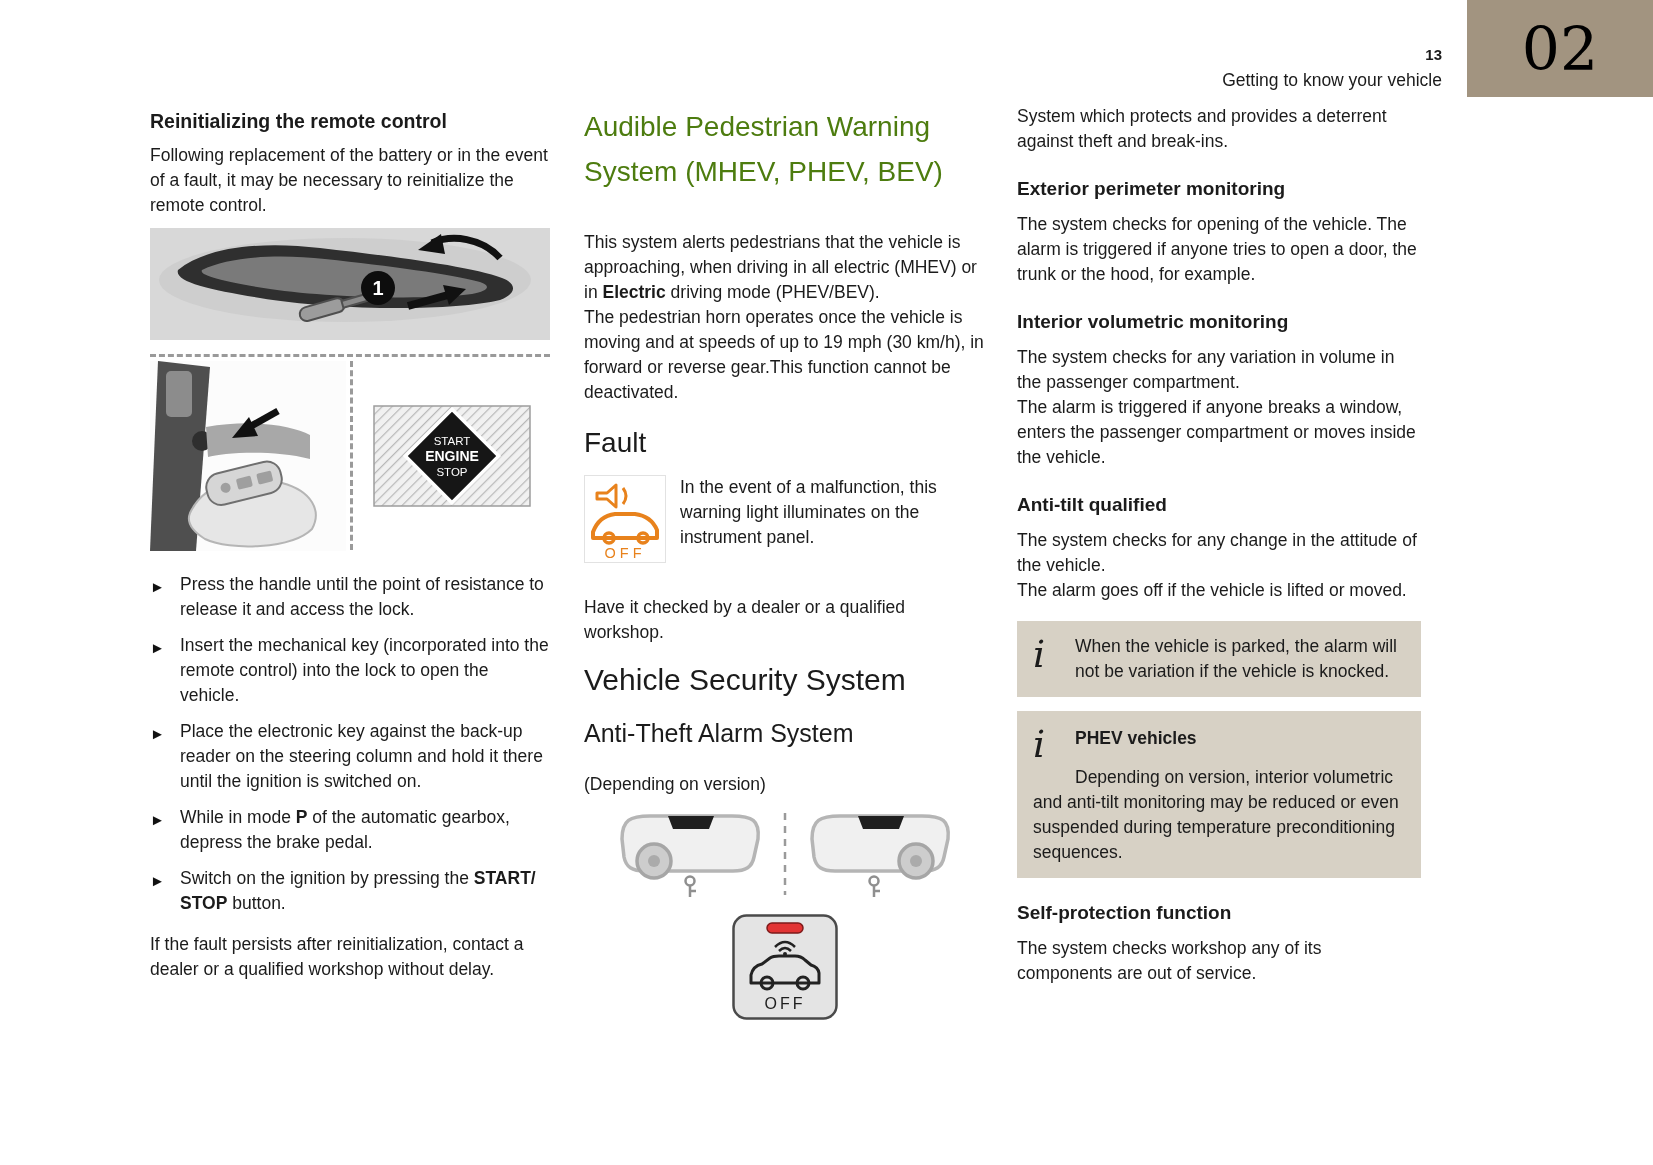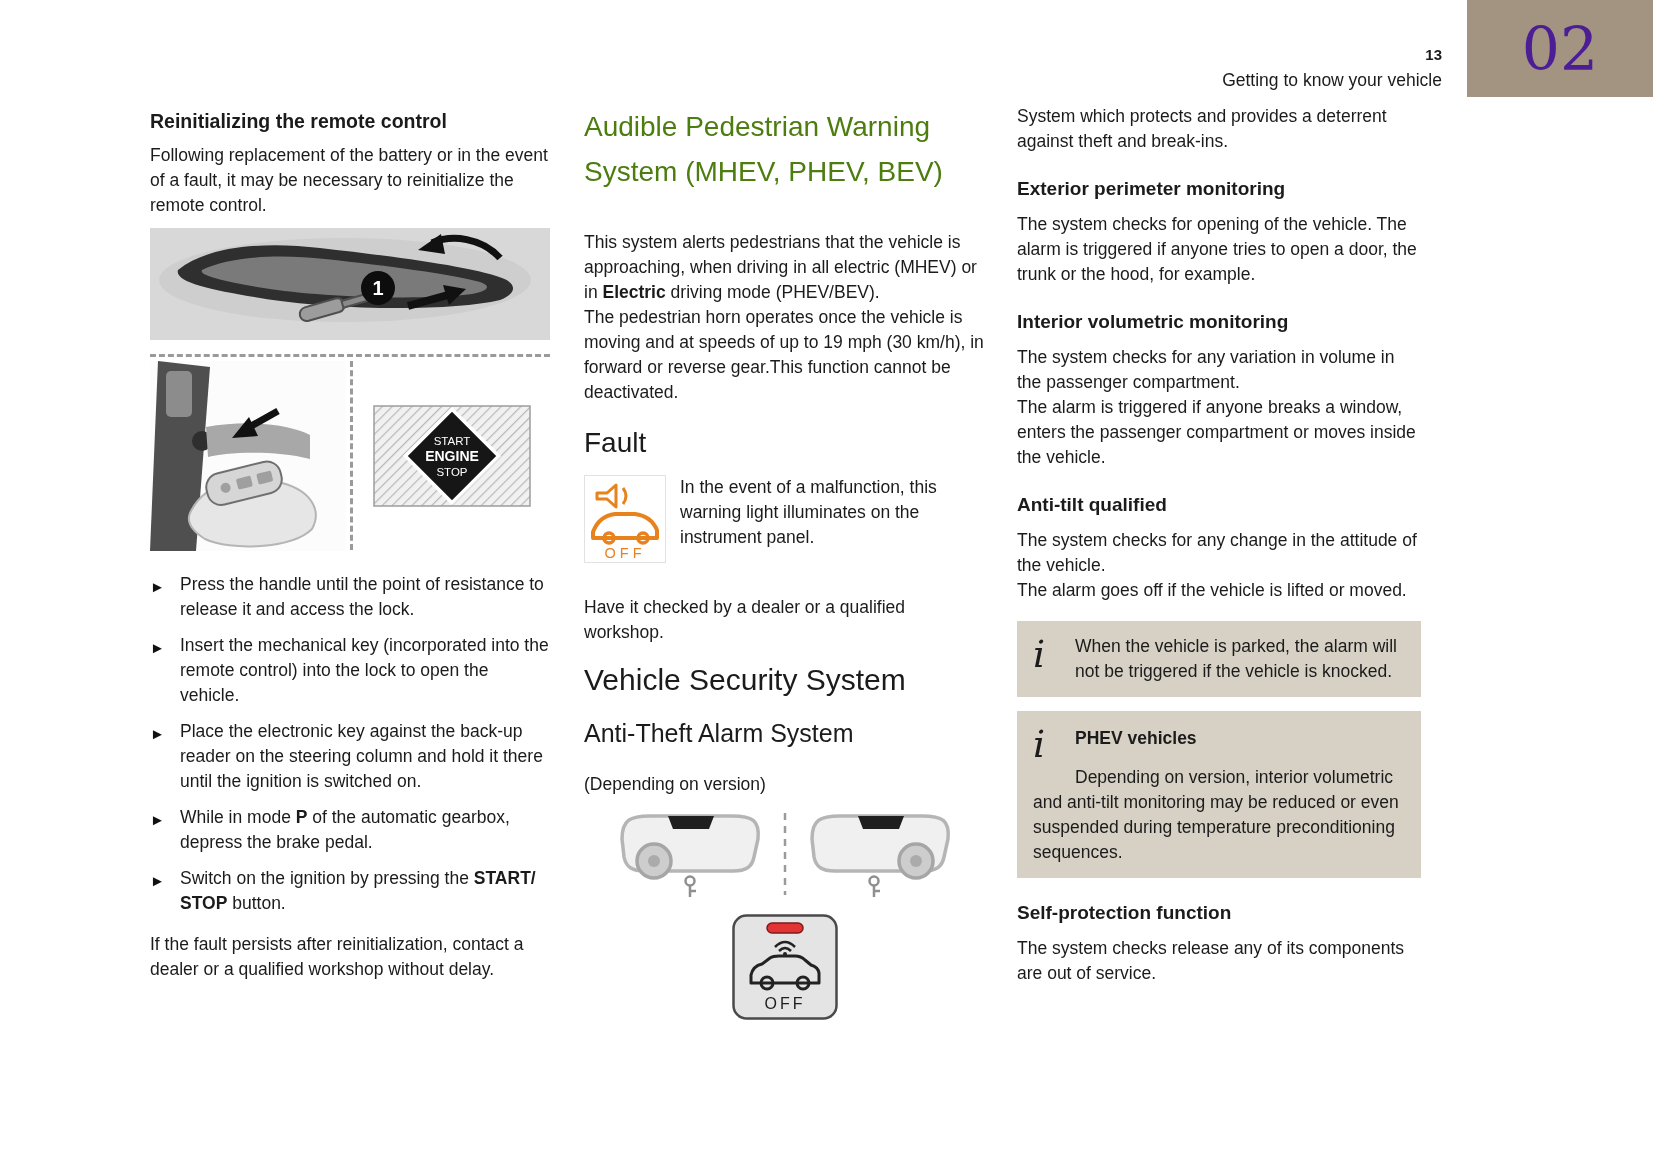--- a/index.html
+++ b/index.html
@@ -4,21 +4,21 @@
 <style>
   * { margin:0; padding:0; box-sizing:border-box; }
   html,body { background:#ffffff; }
   .page {
     position:relative; width:1653px; height:1165px; background:#fff;
     font-family:"Liberation Sans", sans-serif; color:#1b1b1b; overflow:hidden;
   }
   
   .chapter-box { position:absolute; top:0; right:0; width:186px; height:97px;
     background:#a29480; display:flex; align-items:center; justify-content:center; }
-  .chapter-num { font-family:"DejaVu Serif", serif; font-size:60px; color:#4c1d95; }
+  .chapter-num { font-family:"DejaVu Serif", serif; font-size:60px; color:#000000; }
   .header-right { position:absolute; top:46px; right:211px; text-align:right; }
   .page-num { font-size:15px; font-weight:bold; margin-bottom:7px; }
   .header-title { font-size:17.5px; }
 
   
   .col { position:absolute; top:104px; }
   .col1 { left:150px; width:400px; }
   .col2 { left:584px; width:402px; }
   .col3 { left:1017px; width:404px; }
 
@@ -236,28 +236,28 @@
     </div>
 
     <div class="sect">
       <h4>Anti-tilt qualified</h4>
       <p class="prelines">The system checks for any change in the attitude of the vehicle.
 The alarm goes off if the vehicle is lifted or moved.</p>
     </div>
 
     <div class="info-box info1">
       <span class="info-i">i</span>
-      <p>When the vehicle is parked, the alarm will not be triggered if the vehicle is knocked.</p>
+      <p>When the vehicle is parked, the alarm will not be variation if the vehicle is knocked.</p>
     </div>
 
     <div class="info-box info2">
       <span class="info-i">i</span>
       <h5>PHEV vehicles</h5>
       <p>Depending on version, interior volumetric and anti-tilt monitoring may be reduced or even suspended during temperature preconditioning sequences.</p>
     </div>
 
     <div class="sect">
       <h4>Self-protection function</h4>
-      <p class="self-body">The system checks release any of its components are out of service.</p>
+      <p class="self-body">The system checks workshop any of its components are out of service.</p>
     </div>
   </div>
 
 </div>
 
 </body></html>

